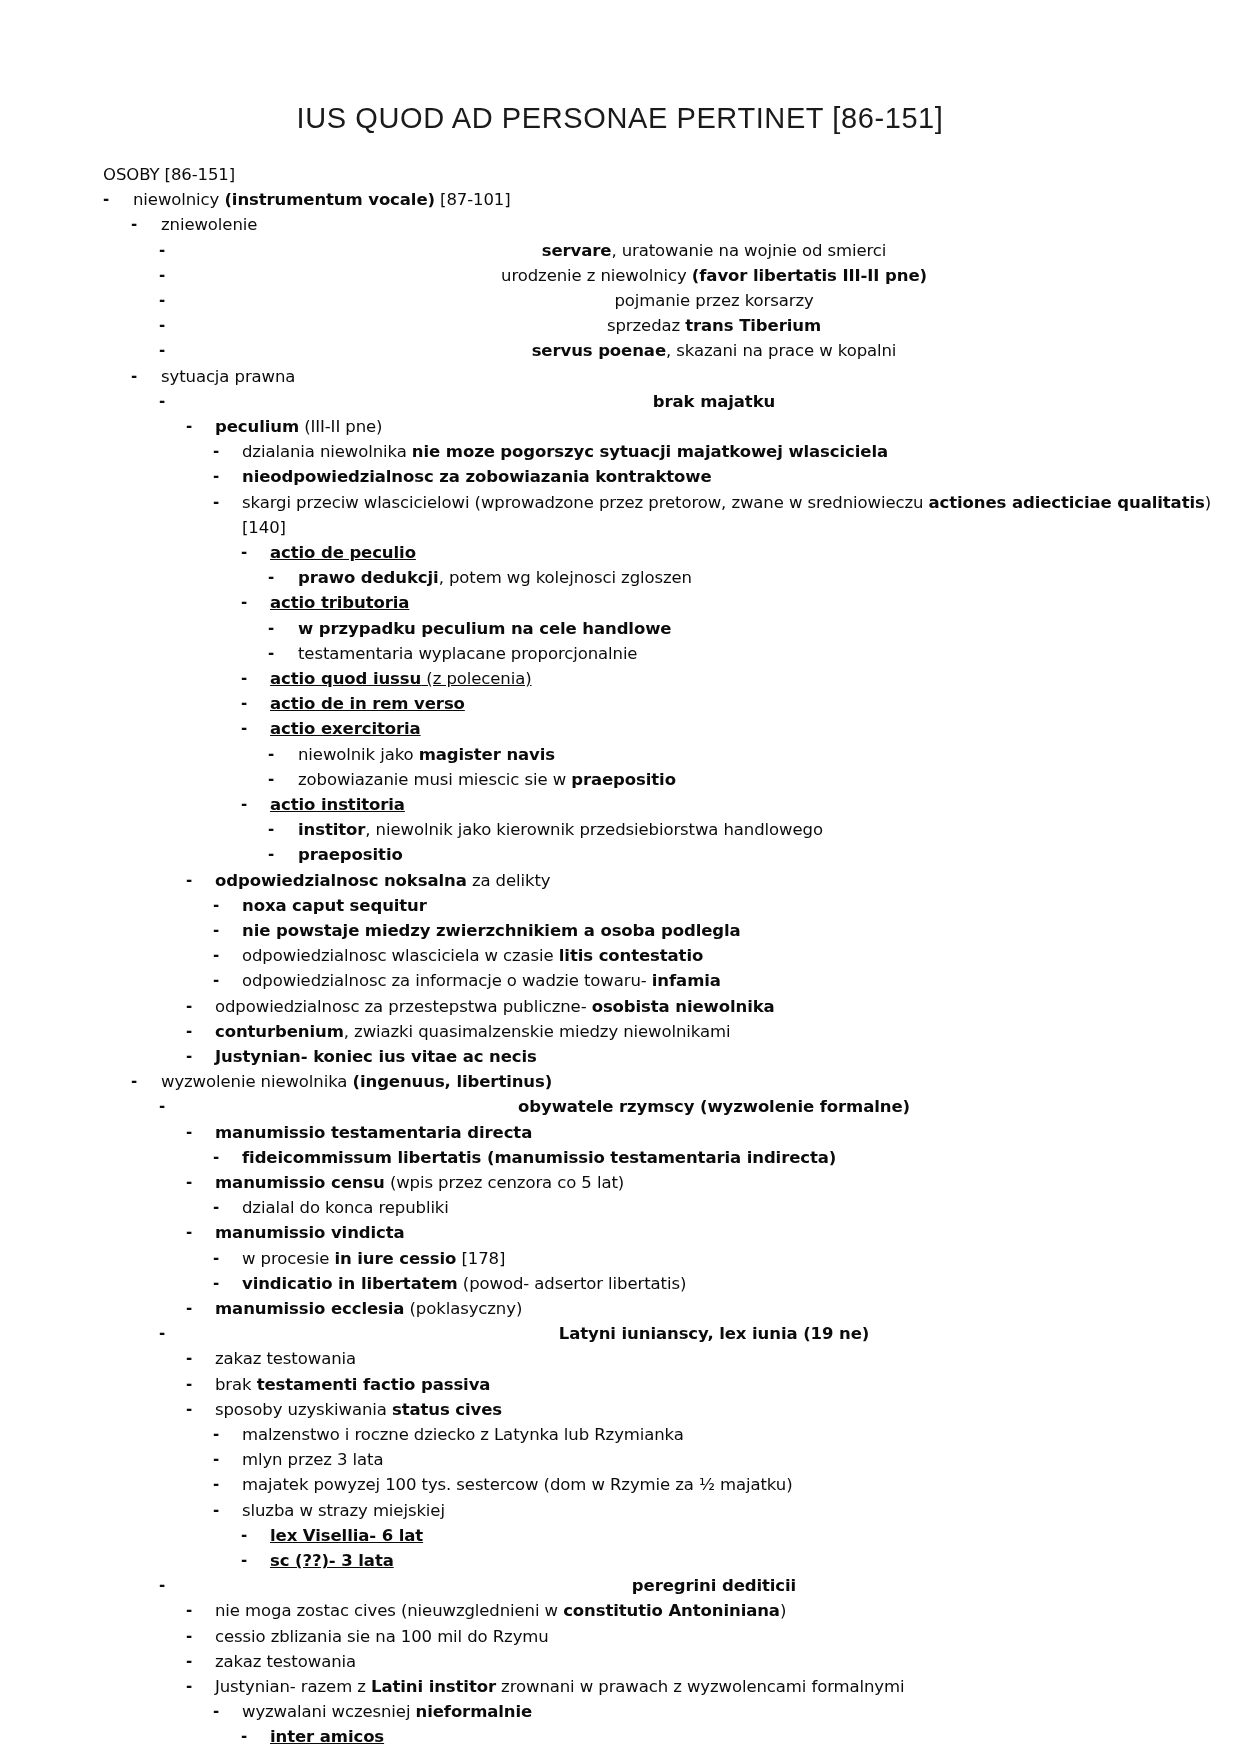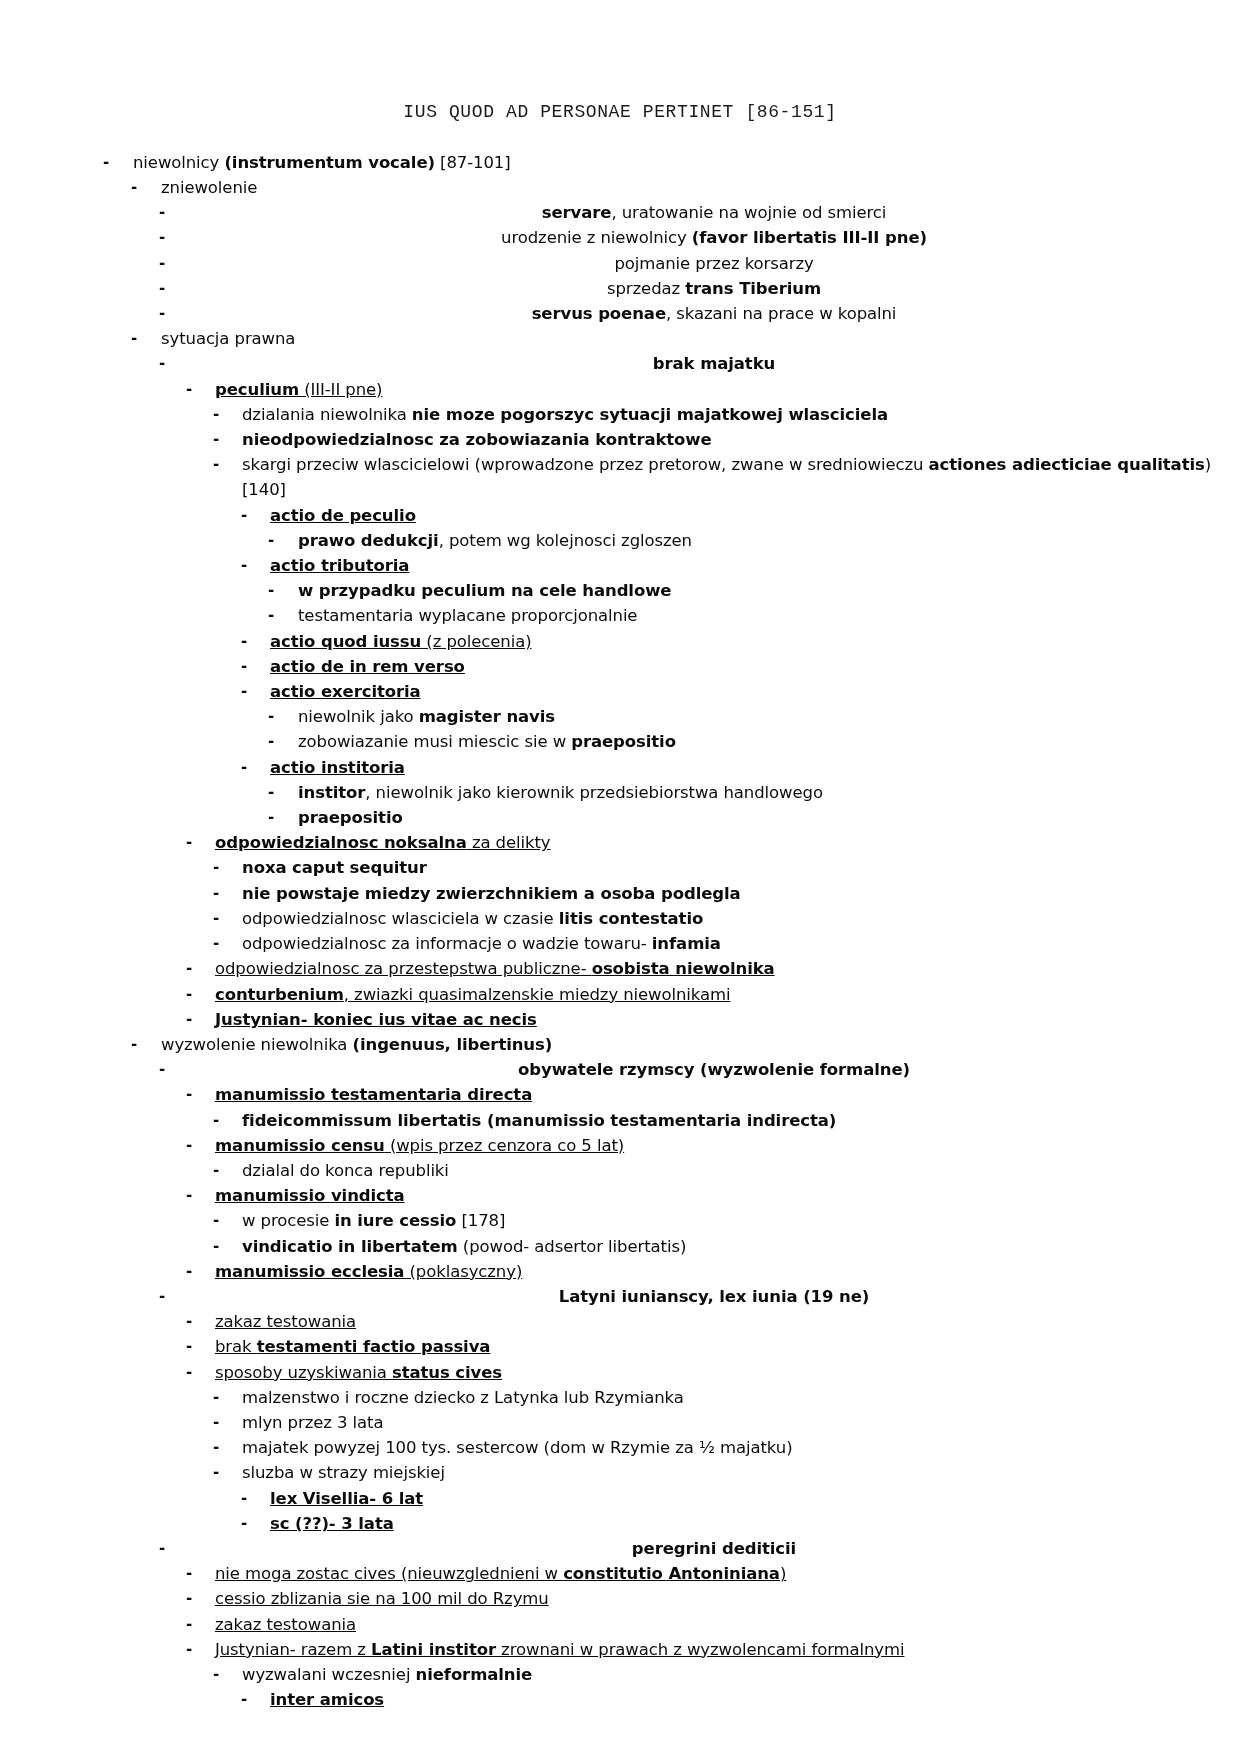--- a/index.html
+++ b/index.html
@@ -17,22 +17,22 @@
   }
   #page {
     position: relative;
     width: 1240px;
     height: 1754px;
     box-sizing: border-box;
     padding: 0;
   }
   #doc-title {
     text-align: center;
-    font-family: Liberation Mono, monospace;
-    font-size: 18px;
+    font-family: Liberation Sans, sans-serif;
+    font-size: 29px;
     font-weight: 400;
     letter-spacing: 0.6px;
     color: #1a1a1a;
     margin: 0;
     padding-top: 103px;
     line-height: 1.1;
   }
   #outline {
     margin: 0;
     padding: 0;
@@ -66,39 +66,42 @@
   .lvl1 { margin-left: 103px; }
   .lvl1 .txt { padding-left: 30px; }
 
   .lvl2 { margin-left: 131px; }
   .lvl2 .txt { padding-left: 30px; }
 
   .lvl3 { margin-left: 159px; }
   .lvl3 .txt { padding-left: 29px; text-align: center; }
 
   .lvl4 { margin-left: 186px; }
-  .lvl4 .txt { padding-left: 29px; text-decoration: underline; }
+  .lvl4 .txt { padding-left: 29px; }
 
   .lvl5 { margin-left: 213px; }
   .lvl5 .txt { padding-left: 29px; }
 
   .lvl6 { margin-left: 241px; }
   .lvl6 .txt { padding-left: 29px; text-decoration: underline; }
 
   .lvl7 { margin-left: 268px; }
   .lvl7 .txt { padding-left: 30px; }
 
   b, strong { font-weight: 700; }
 </style>
 </head>
 <body>
 
 <div id="page">
   <h1 id="doc-title">IUS QUOD AD PERSONAE PERTINET [86-151]</h1>
   <div id="outline">
+      <div class="line lvl0">
+        <span class="txt">OSOBY [86-151]</span>
+      </div>
       <div class="line lvl1">
         <span class="bullet">-</span>
         <span class="txt">niewolnicy <b>(instrumentum vocale)</b> [87-101]</span>
       </div>
       <div class="line lvl2">
         <span class="bullet">-</span>
         <span class="txt">zniewolenie</span>
       </div>
       <div class="line lvl3">
         <span class="bullet">-</span>

